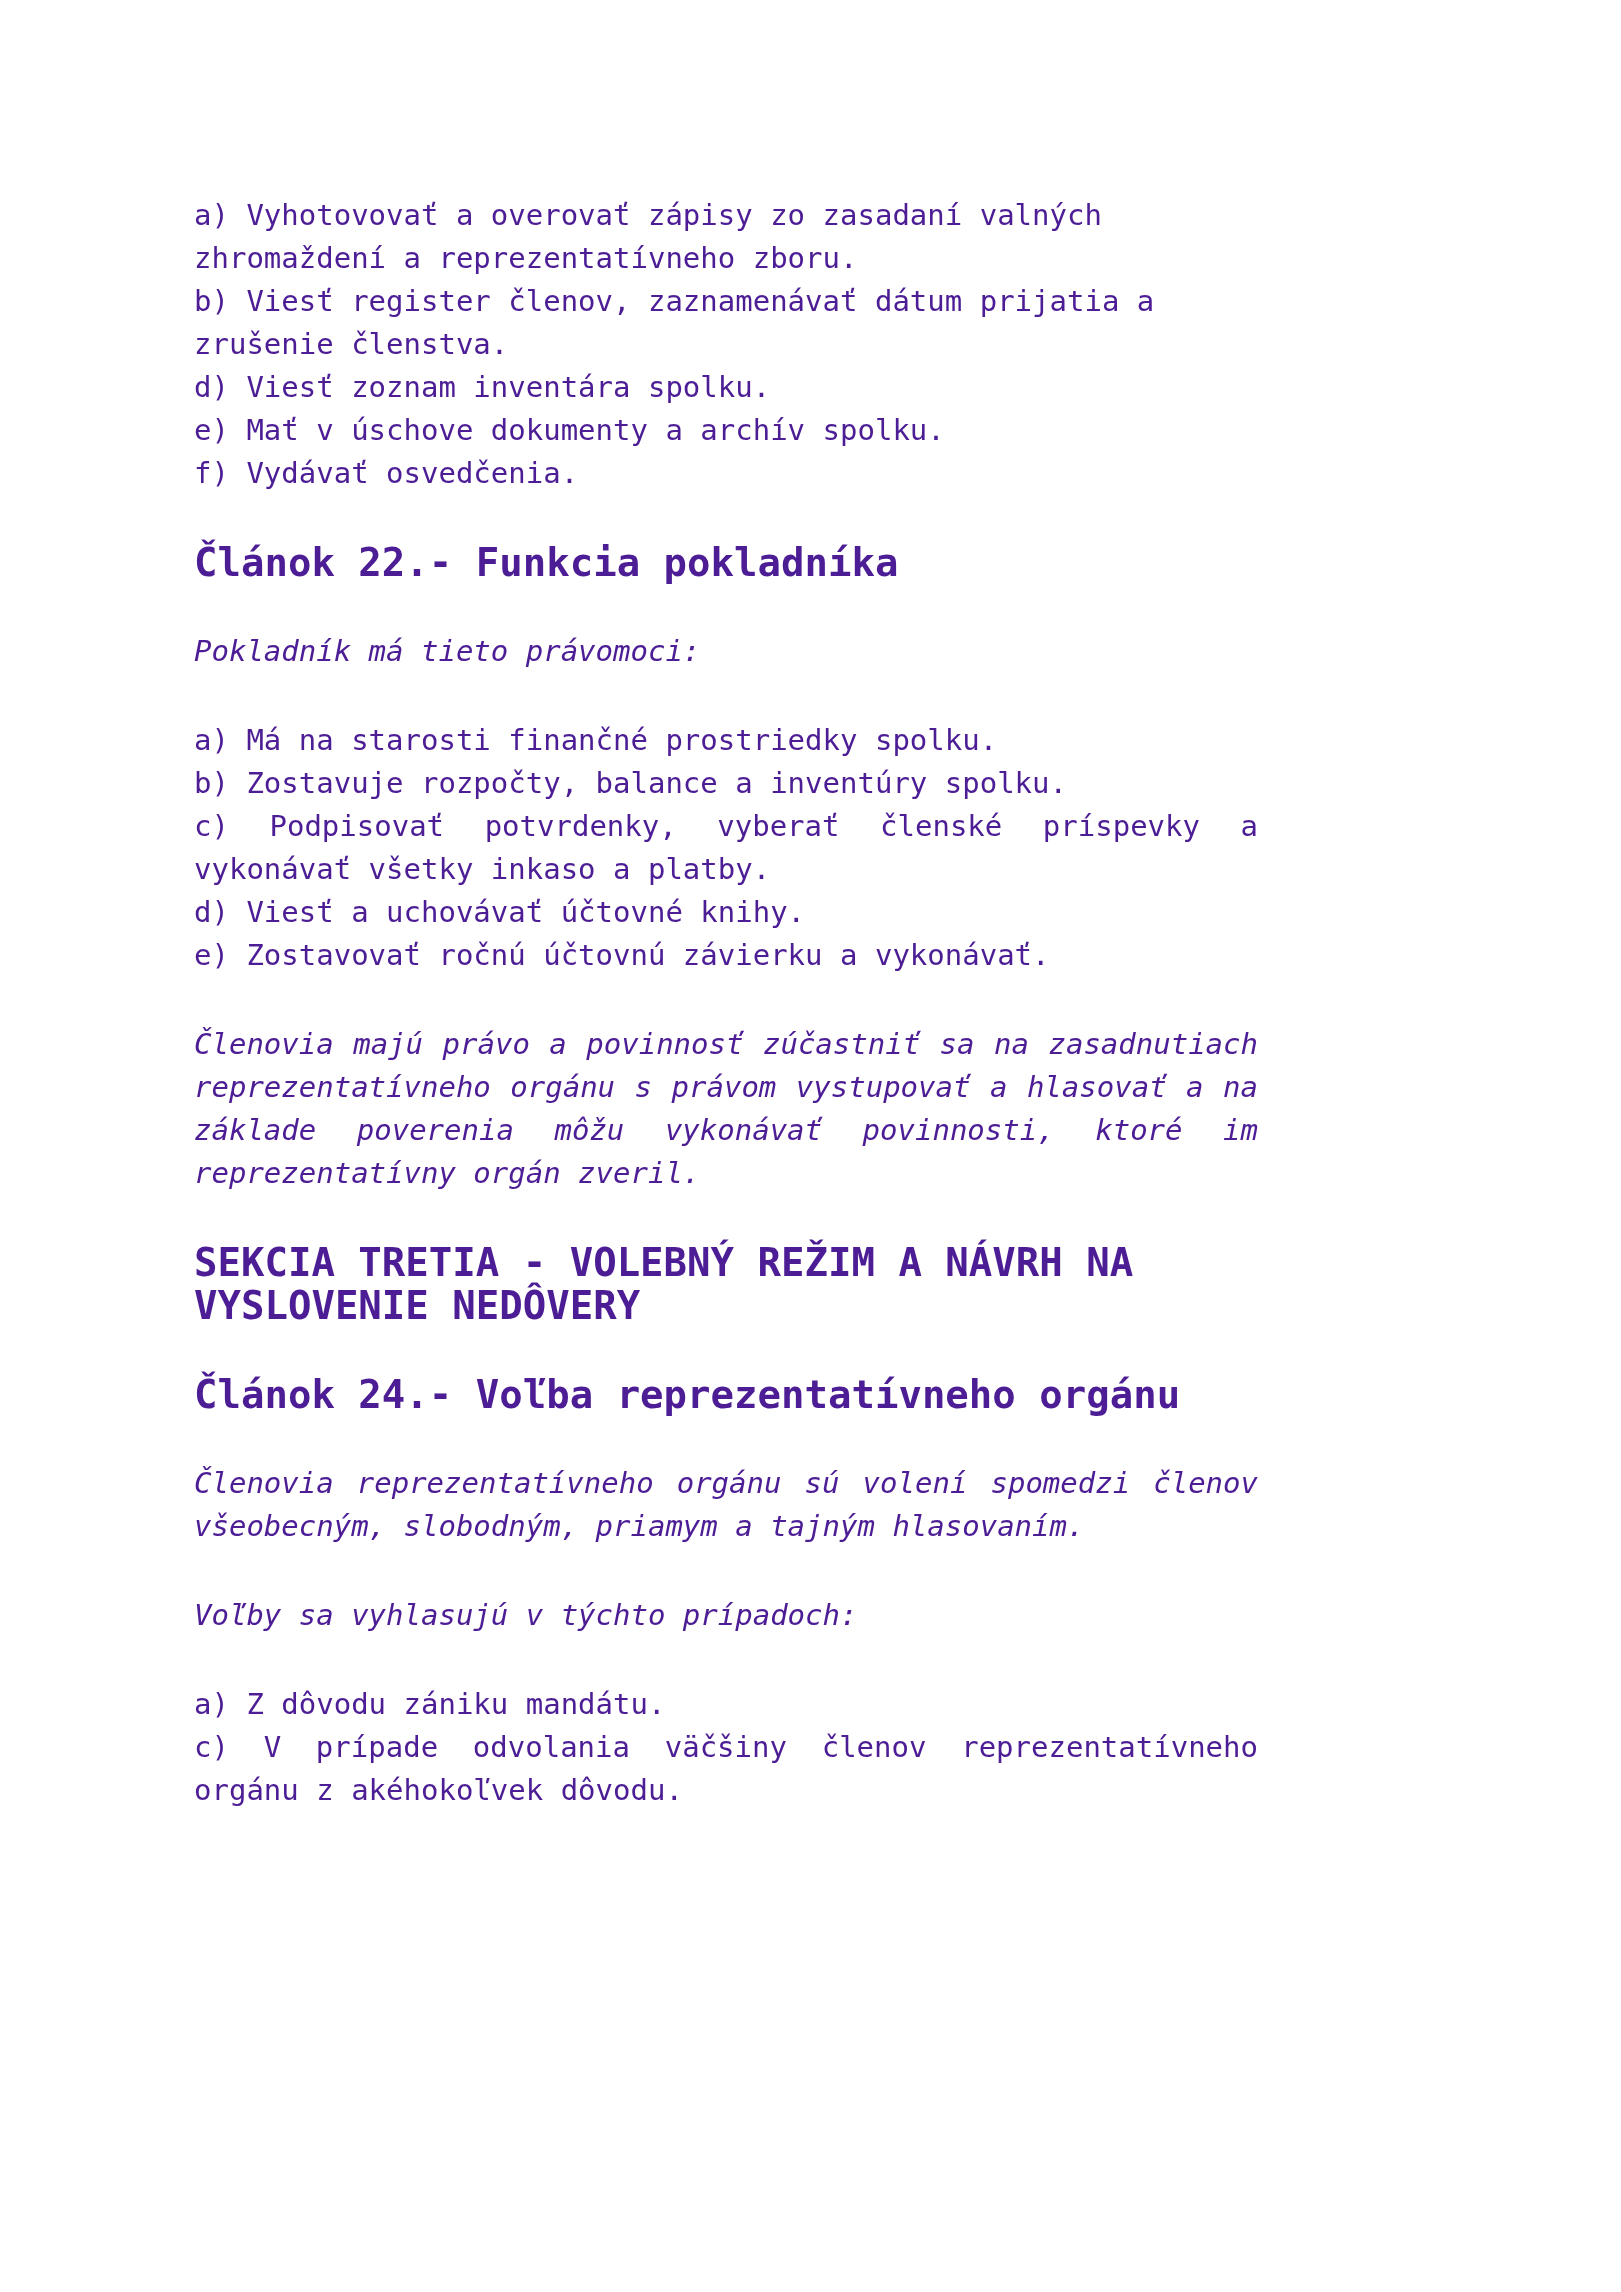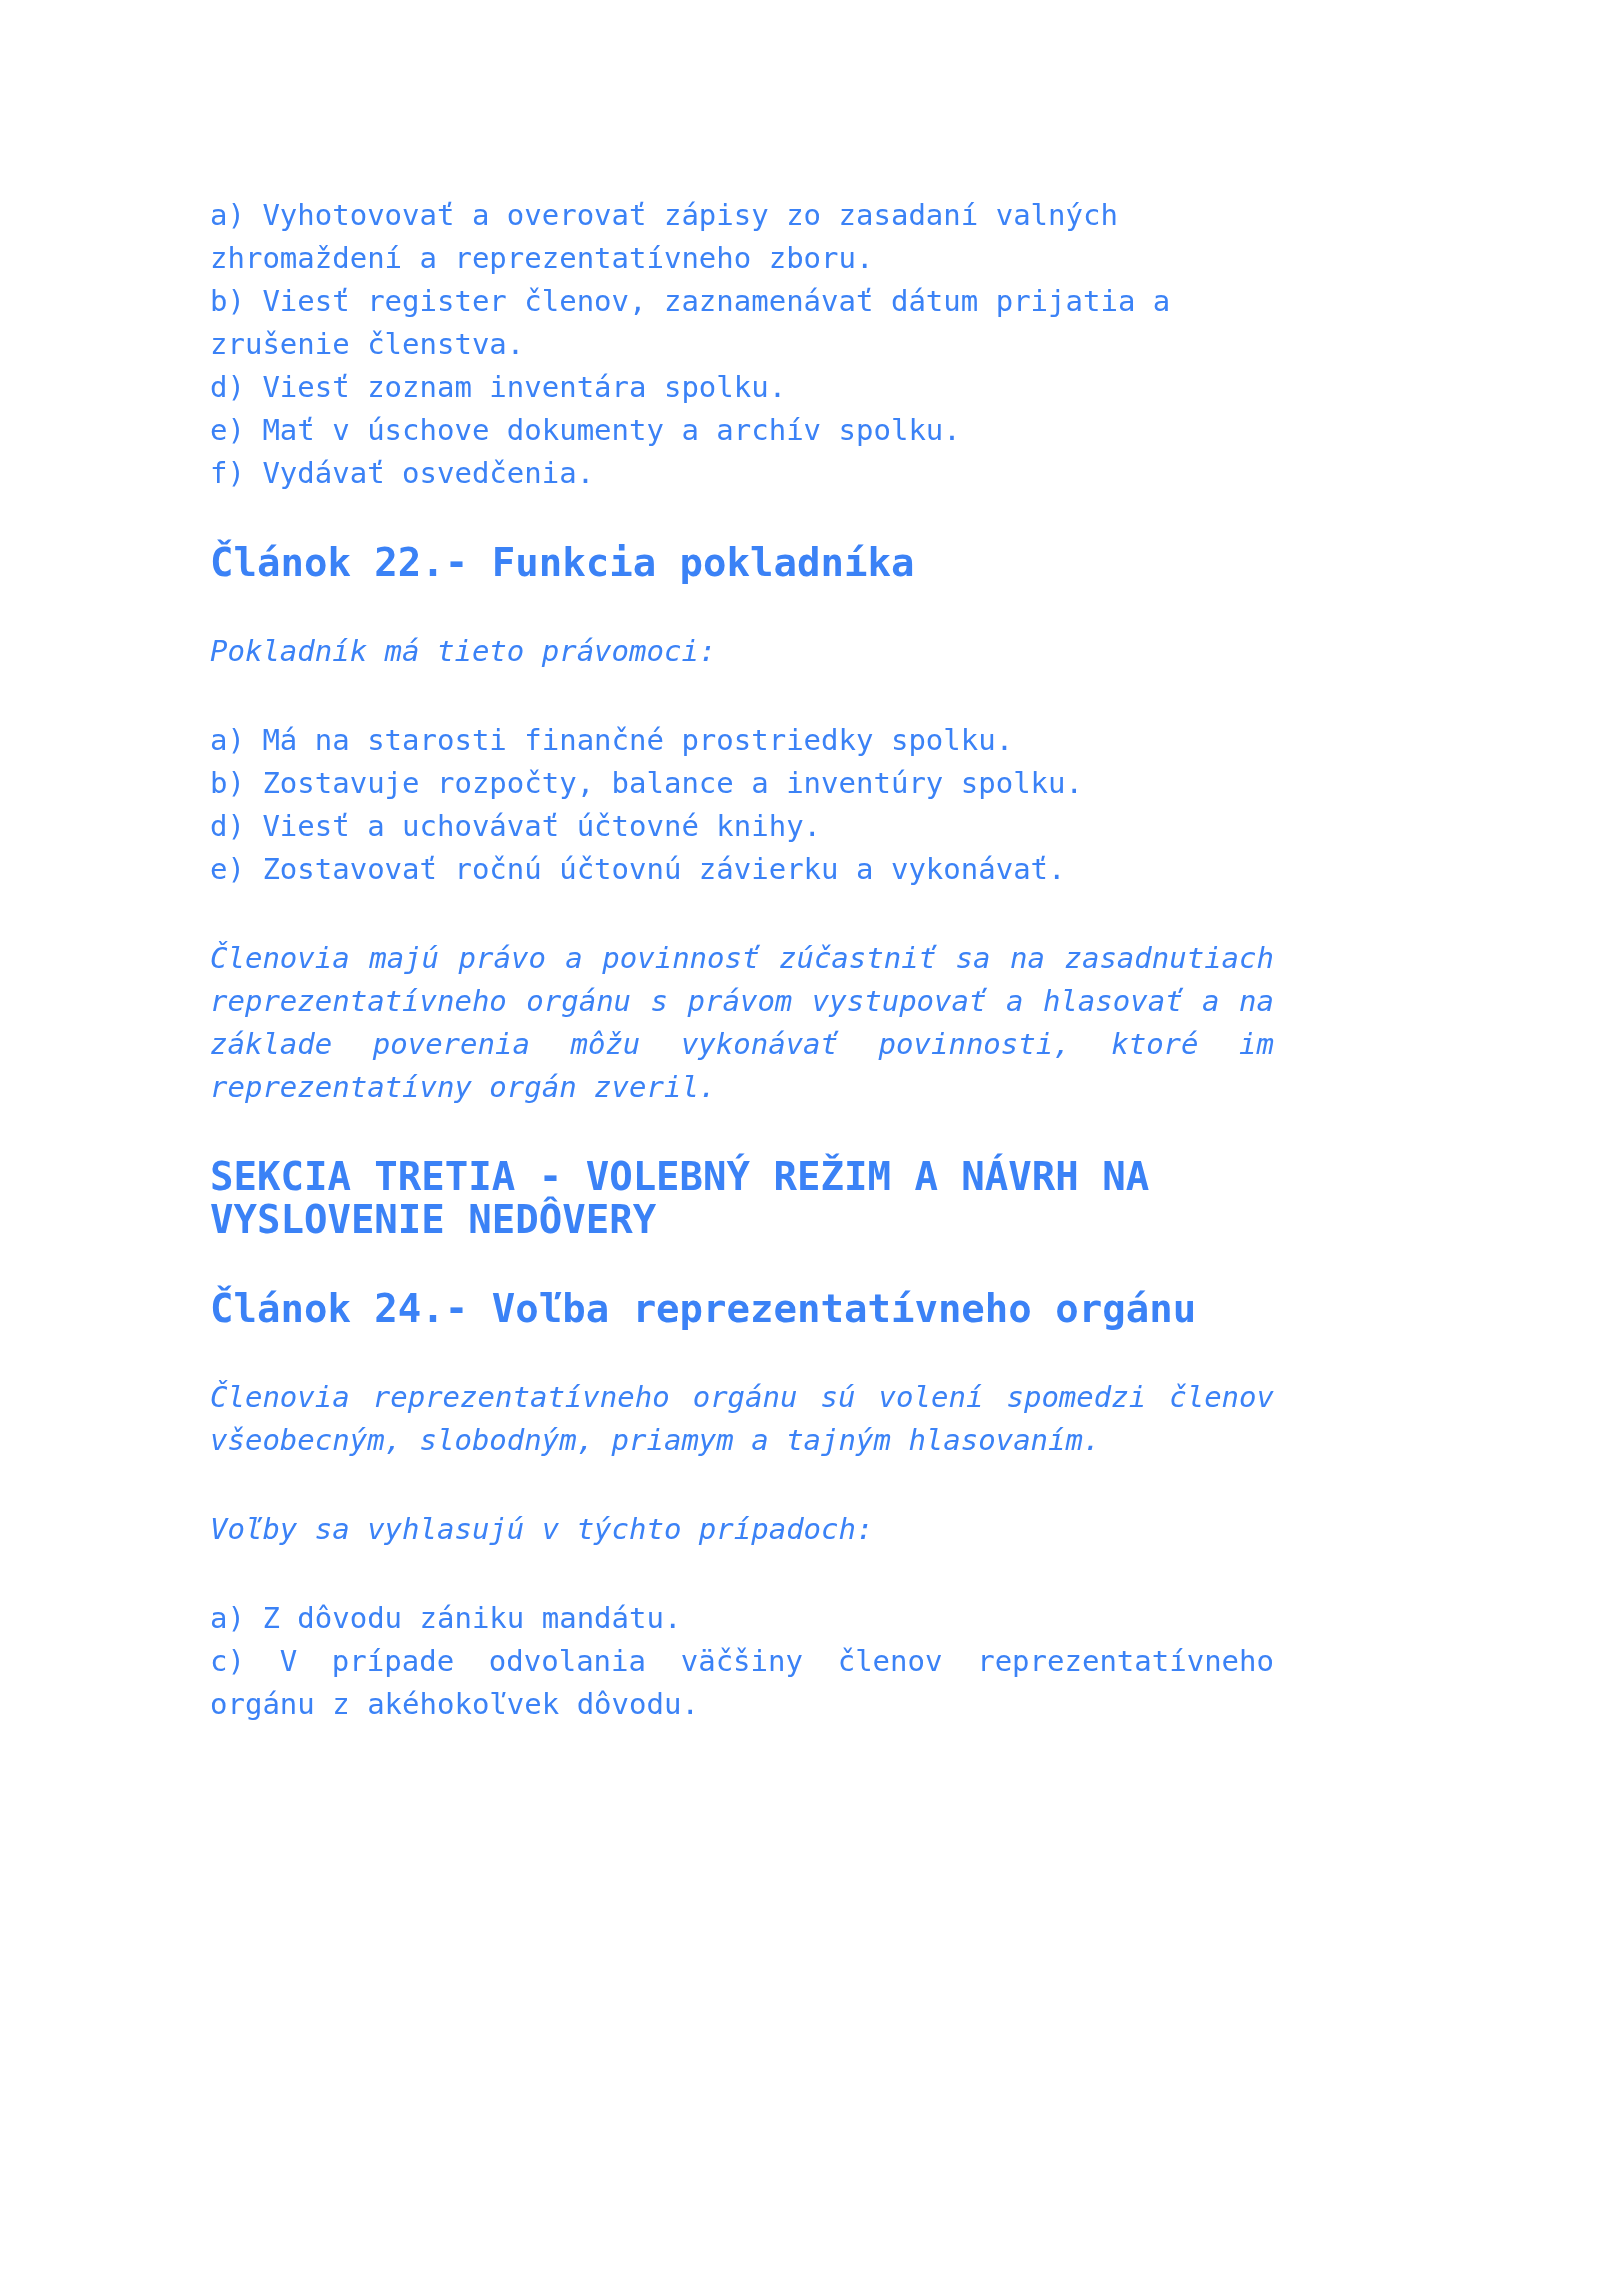--- a/index.html
+++ b/index.html
@@ -6,27 +6,26 @@
     margin: 0;
     padding: 0;
     background: #ffffff;
   }
   .page {
     position: relative;
     width: 1454px;
     height: 2293px;
     box-sizing: border-box;
     background: #ffffff;
-    color: #3b82f6;
+    color: #4c1d95;
     padding: 194px 196px 59px 194px;
     font-family: "DejaVu Sans Mono", "Liberation Mono", monospace;
     font-size: 29px;
     line-height: 43px;
     overflow: hidden;
-    margin-left: 16px;
   }
   .group {
     margin: 0 0 46px 0;
   }
   .group p {
     margin: 0;
   }
   p.block {
     margin: 0 0 46px 0;
     font-style: italic;
@@ -55,20 +54,21 @@
     <p>f) Vydávať osvedčenia.</p>
   </section>
 
   <h2 class="heading">Článok 22.- Funkcia pokladníka</h2>
 
   <p class="block">Pokladník má tieto právomoci:</p>
 
   <section class="group">
     <p>a) Má na starosti finančné prostriedky spolku.</p>
     <p>b) Zostavuje rozpočty, balance a inventúry spolku.</p>
+    <p class="justify">c) Podpisovať potvrdenky, vyberať členské príspevky a vykonávať všetky inkaso a platby.</p>
     <p>d) Viesť a uchovávať účtovné knihy.</p>
     <p>e) Zostavovať ročnú účtovnú závierku a vykonávať.</p>
   </section>
 
 
   <p class="block justify">Členovia majú právo a povinnosť zúčastniť sa na zasadnutiach reprezentatívneho orgánu s právom vystupovať a hlasovať a na základe poverenia môžu vykonávať povinnosti, ktoré im reprezentatívny orgán zveril.</p>
 
   <h2 class="heading">SEKCIA TRETIA - VOLEBNÝ REŽIM A NÁVRH NA VYSLOVENIE NEDÔVERY</h2>
 
   <h2 class="heading">Článok 24.- Voľba reprezentatívneho orgánu</h2>

